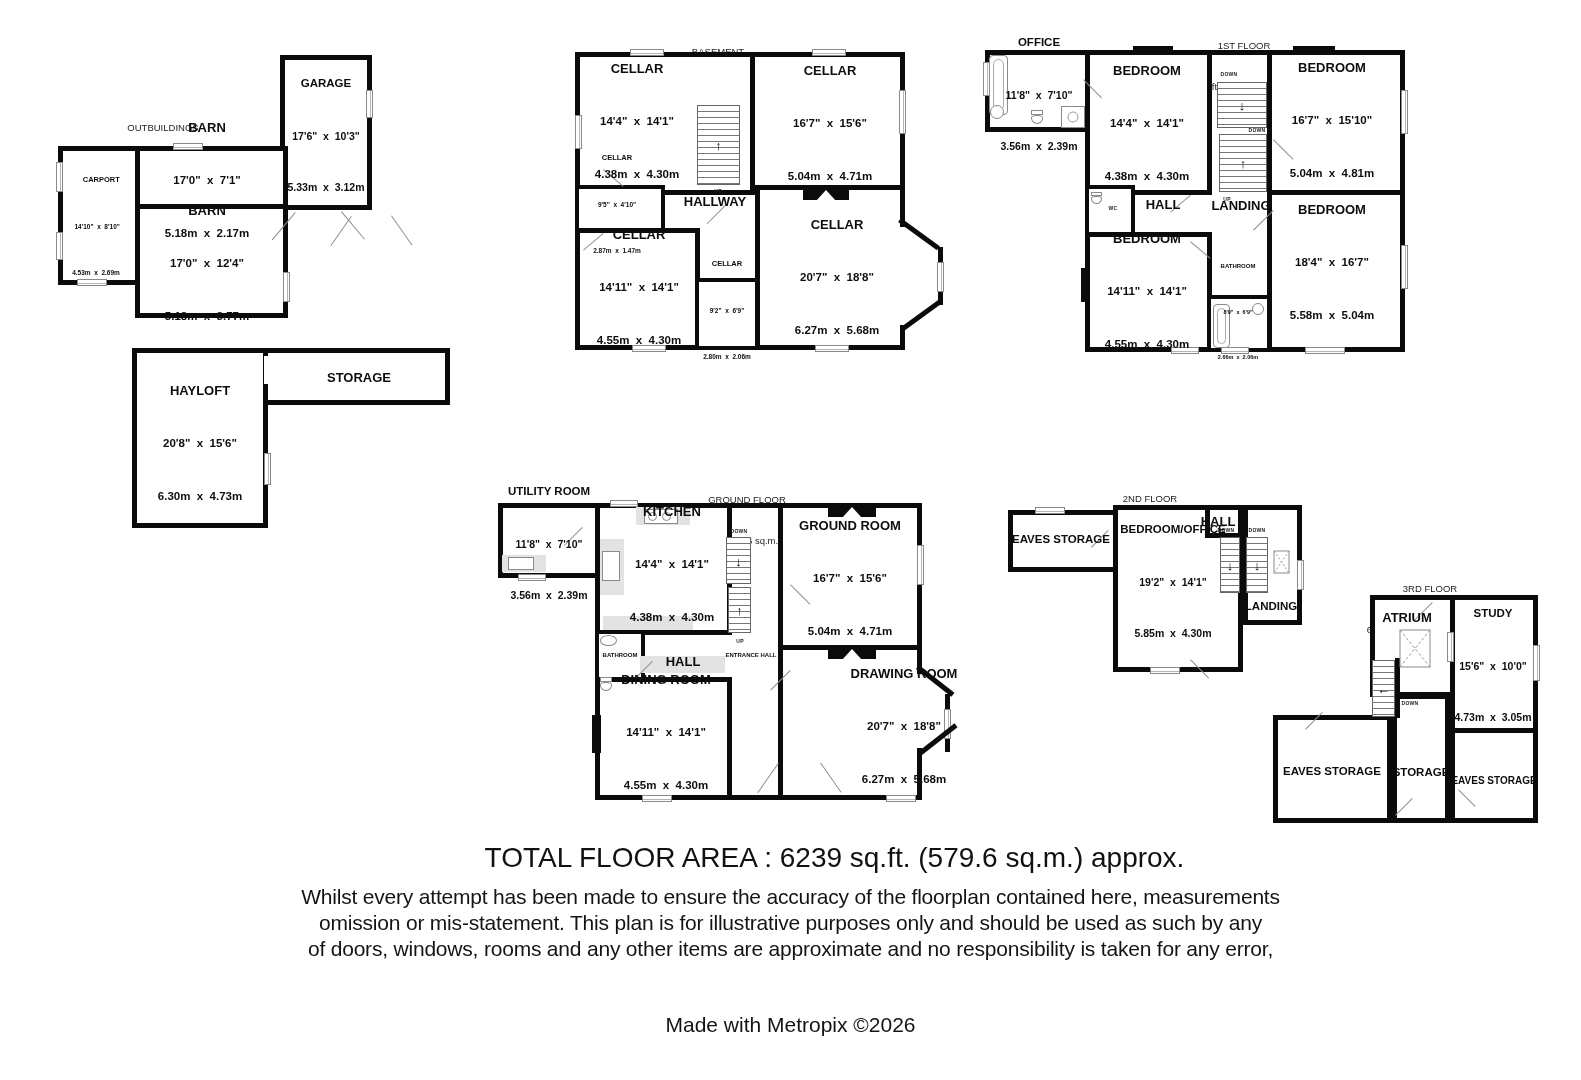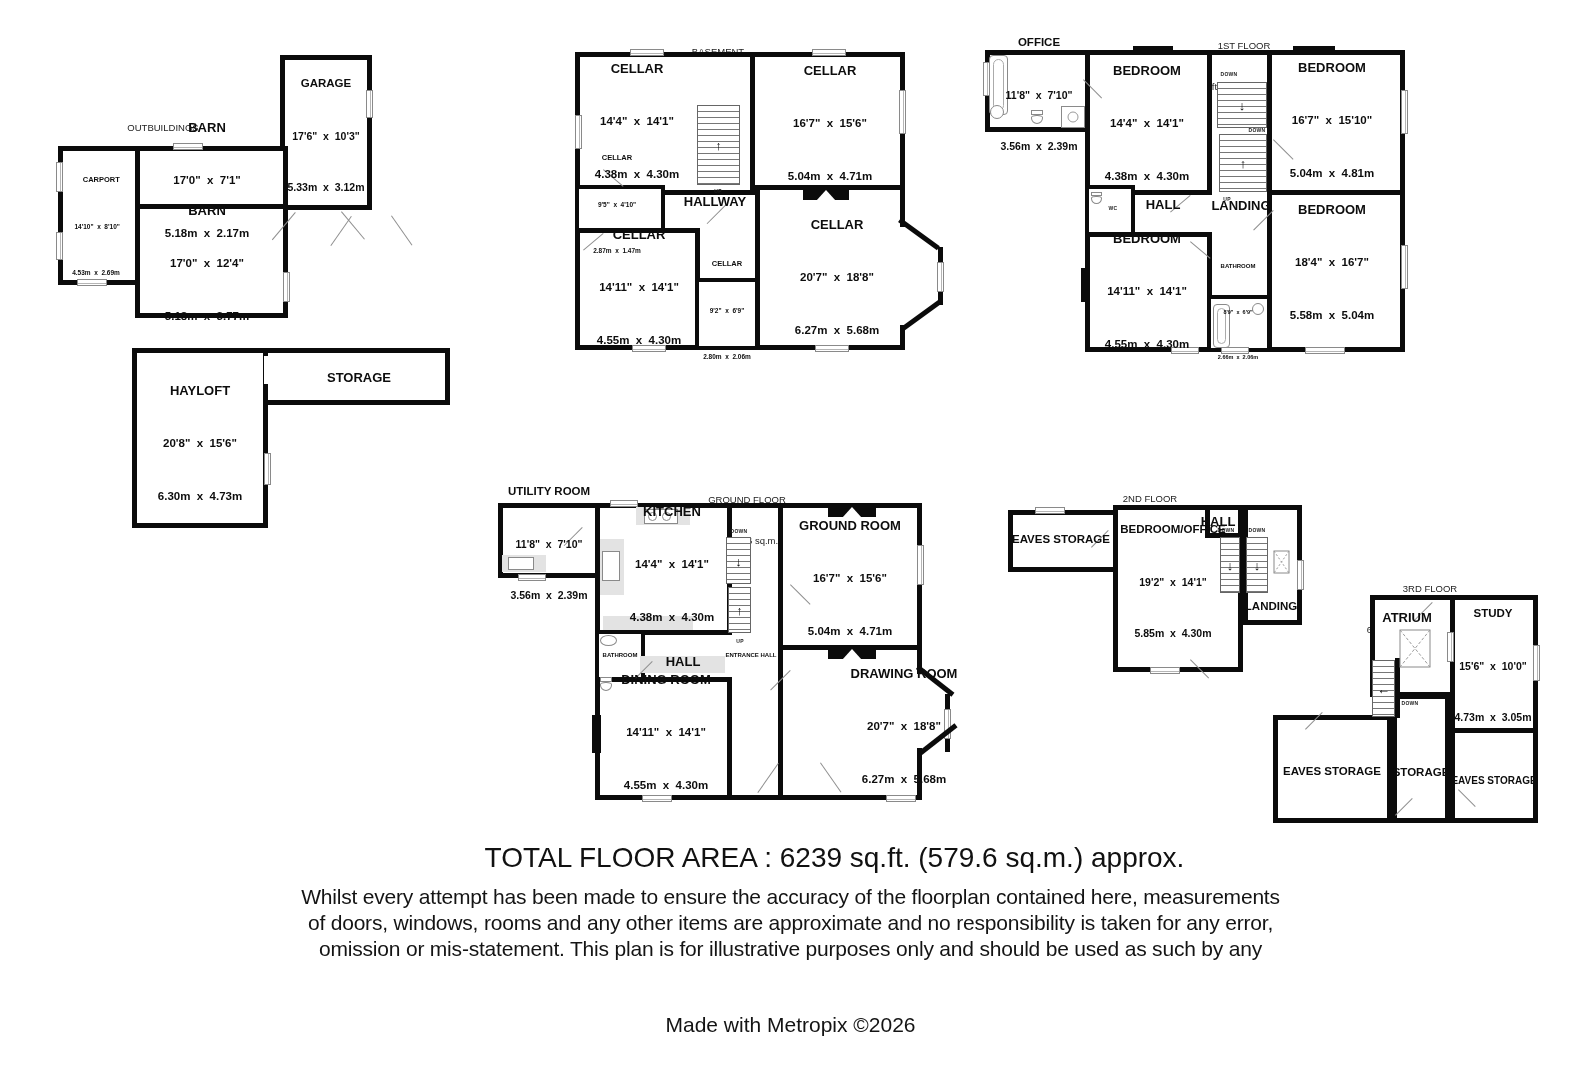--- a/index.html
+++ b/index.html
@@ -443,18 +443,18 @@
       <div class="nm">STORAGE</div>
     </div>
     <div class="lbl s10" style="left:234px;top:231px;">
       <div class="nm">EAVES STORAGE</div>
     </div>
   </div>
 
   <div class="footer-total" style="top:842px;">TOTAL FLOOR AREA : 6239 sq.ft. (579.6 sq.m.) approx.</div>
   <div class="footer-disc" style="top:884px;">
     <div>Whilst every attempt has been made to ensure the accuracy of the floorplan contained here, measurements</div>
+    <div>omission or mis-statement. This plan is for illustrative purposes only and should be used as such by any</div>
     <div>of doors, windows, rooms and any other items are approximate and no responsibility is taken for any error,</div>
-    <div>omission or mis-statement. This plan is for illustrative purposes only and should be used as such by any</div>
   </div>
   <div class="footer-credit" style="top:1013px;">Made with Metropix ©2026</div>
 
 </div>
 
 </body></html>

